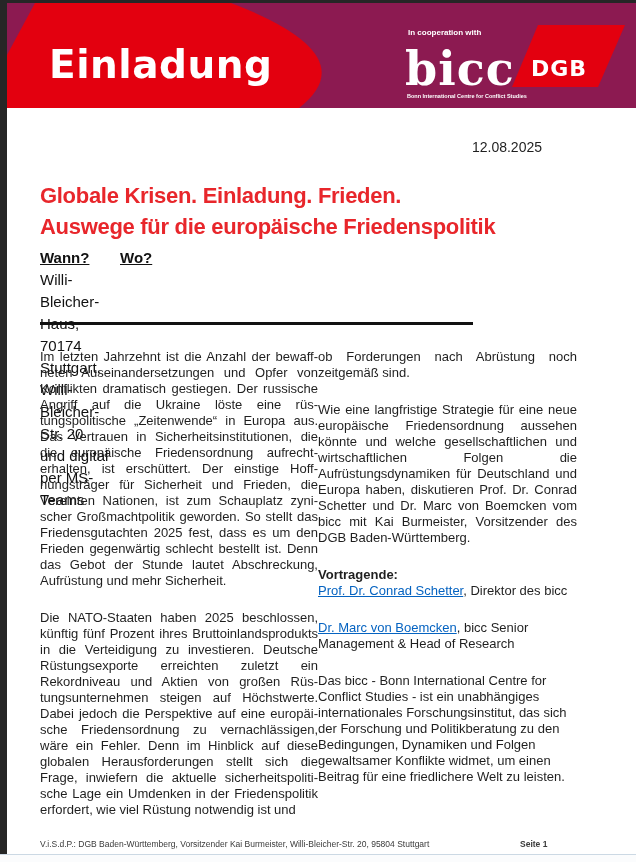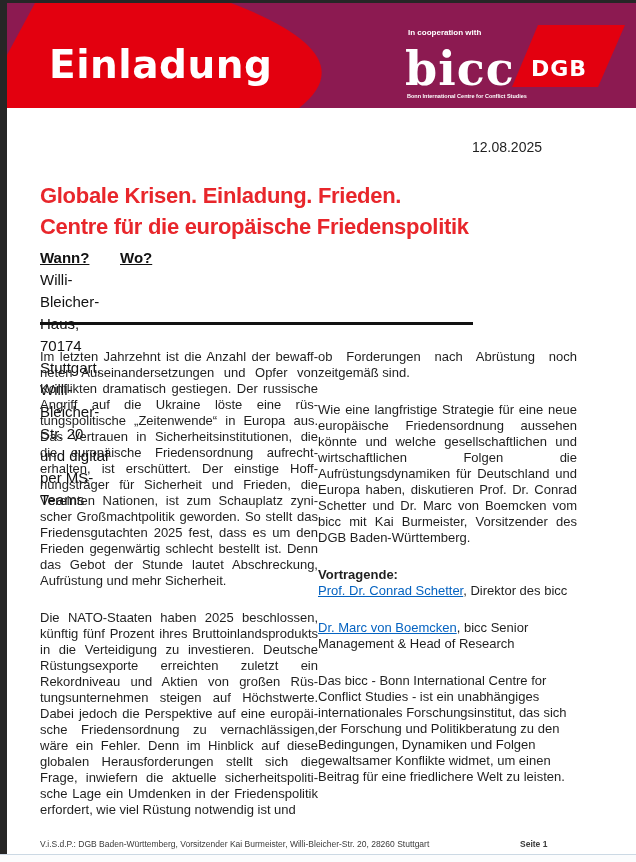--- a/index.html
+++ b/index.html
@@ -107,21 +107,21 @@
     <div class="bicc-tagline">Bonn International Centre for Conflict Studies</div>
     <div class="dgb-text">DGB</div>
   </div>
 
   <div class="edge-left"></div>
 
   <div class="date-line">12.08.2025</div>
 
   <div class="title-block">
     <div class="title-line">Globale Krisen. Einladung. Frieden.</div>
-    <div class="title-line">Centre für die europäische Friedenspolitik</div>
+    <div class="title-line">Auswege für die europäische Friedenspolitik</div>
   </div>
 
   <div class="event-block">
     <div class="event-label">Wann?</div>
     <div class="event-label">Wo?</div>
     <div class="event-value">Willi-Bleicher-Haus, 70174 Stuttgart, Willi-Bleicher-Str. 20</div>
     <div></div>
     <div class="event-value">und digital per MS-Teams</div>
   </div>
 
@@ -136,19 +136,19 @@
       <p>ob Forderungen nach Abrüstung noch zeitge­mäß sind.</p>
       <p>Wie eine langfristige Strategie für eine neue eu­ropäische Friedensordnung aussehen könnte und welche gesellschaftlichen und wirtschaft­lichen Folgen die Aufrüstungsdynamiken für Deutschland und Europa haben, diskutieren Prof. Dr. Conrad Schetter und Dr. Marc von Boemcken vom bicc mit Kai Burmeister, Vorsit­zender des DGB Baden-Württemberg.</p>
       <p class="speakers-heading">Vortragende:</p>
       <p class="speaker-line"><a class="doc-link" href="#">Prof. Dr. Conrad Schetter</a><span>, Direktor des bicc</span></p>
       <p class="speaker-line"><a class="doc-link" href="#">Dr. Marc von Boemcken</a><span>, bicc Senior Manage­ment &amp; Head of Research</span></p>
       <p class="ragged">Das bicc - Bonn International Centre for Con­flict Studies - ist ein unabhängiges internatio­nales Forschungsinstitut, das sich der For­schung und Politikberatung zu den Bedingungen, Dynamiken und Folgen gewalt­samer Konflikte widmet, um einen Beitrag für eine friedlichere Welt zu leisten.</p>
     </div>
   </div>
 
   <div class="footer">
-    <span>V.i.S.d.P.: DGB Baden-Württemberg, Vorsitzender Kai Burmeister, Willi-Bleicher-Str. 20, 28260 Stuttgart</span>
+    <span>V.i.S.d.P.: DGB Baden-Württemberg, Vorsitzender Kai Burmeister, Willi-Bleicher-Str. 20, 95804 Stuttgart</span>
     <span class="page-label">Seite 1</span>
   </div>
 
   <div class="bottom-strip"></div>
 
 </div>
 
 </body></html>

